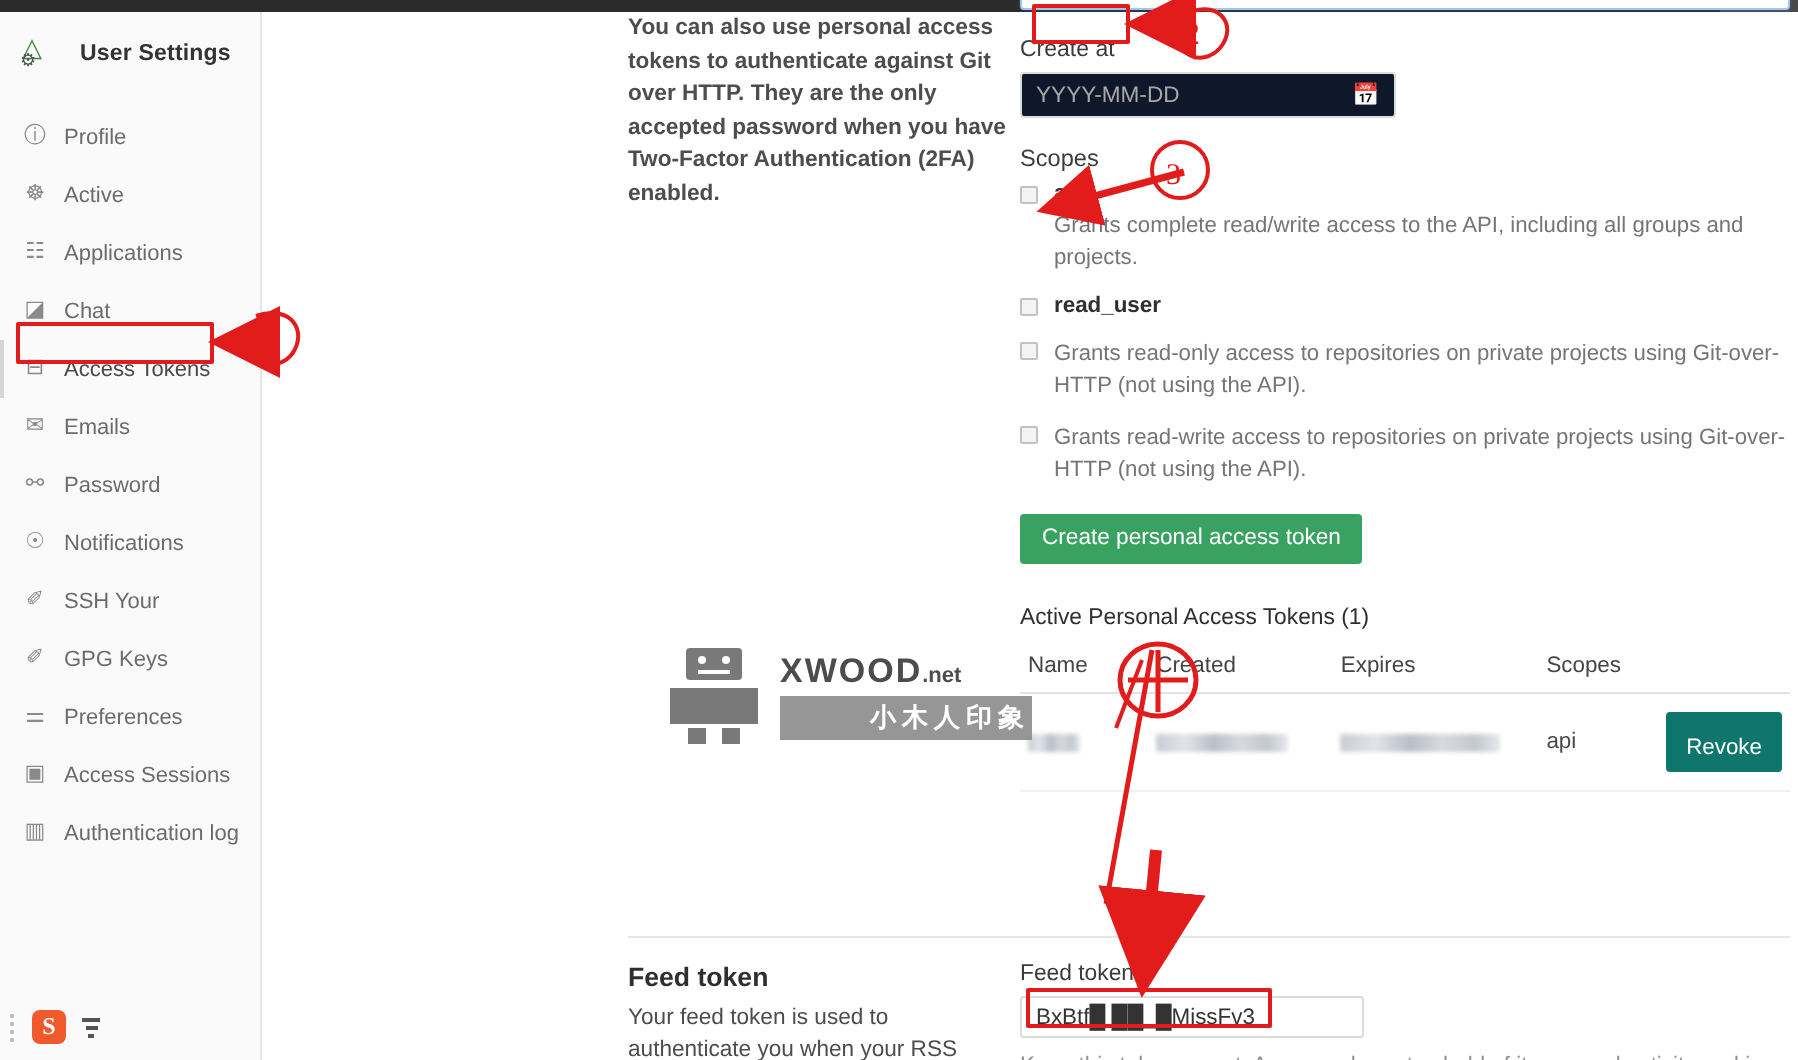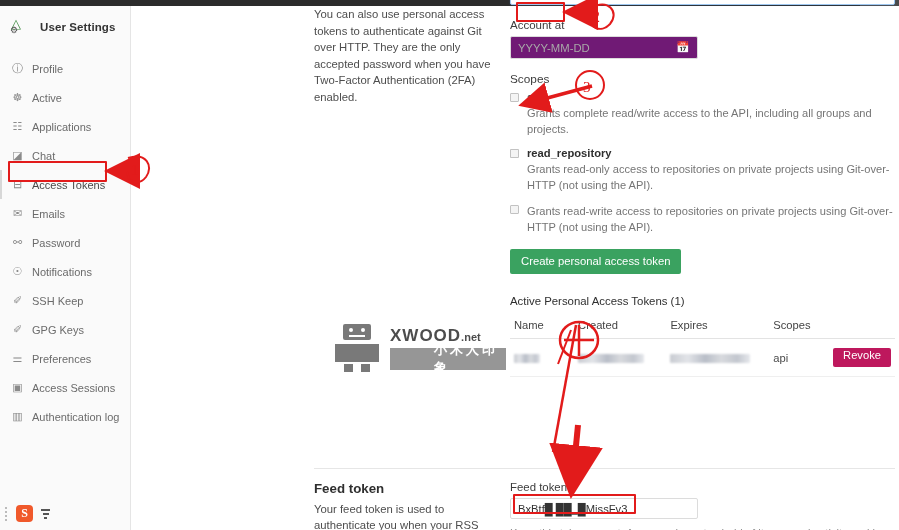--- a/index.html
+++ b/index.html
@@ -37,36 +37,36 @@
   }
   .sb-item .ic { width:13px; text-align:center; font-size:11px; color:#8a8a8a; line-height:1; flex:0 0 13px; }
   .sb-item.active { color:#4a4a4a; }
   .sb-item.active::before {
     content:""; position:absolute; left:0; top:0; bottom:0; width:2px; background:#d7d7d7;
   }
 
   
   .content { position:absolute; left:131px; top:6px; width:768px; height:524px; background:#fff; }
 
-  .col-left { position:absolute; left:183px; top:0px; width:190px; }
+  .col-left { position:absolute; left:183px; top:0px; width:190px;font-weight:bold; }
   .desc-p { font-size:11.3px; line-height:16.6px; color:#4d4d4d; }
 
   .col-right { position:absolute; left:379px; top:-24px; width:385px; }
 
   .name-input {
     width:385px; height:23px; border:1px solid #9ec7f0; border-radius:2px;
     background:#fff; font-size:11.5px; color:#333;
     padding:0 7px; display:flex; align-items:center;
     box-shadow:0 0 2px rgba(80,150,220,.35);
   }
 
   .fld-label { font-size:11.5px; color:#3c3c3c; margin-top:14px; margin-bottom:5px; font-weight:400; }
   .date-input {
     width:188px; height:23px; border:1px solid #dcdcdc; border-radius:2px;
-    background:#701a75; display:flex; align-items:center; justify-content:space-between;
+    background:#0f172a; display:flex; align-items:center; justify-content:space-between;
     padding:0 7px; font-size:11.3px; color:#a8a8a8;
   }
   .cal-ic { font-size:11px; color:#9b9b9b; }
 
   .scopes-title { font-size:11.8px; color:#3c3c3c; margin-top:13px; margin-bottom:5px; }
 
   .scope { margin-bottom:9px; position:relative; padding-left:17px; }
   .scope .cb {
     position:absolute; left:0; top:2px;
     width:9px; height:9px; border:1px solid #c2c2c2; background:#f4f4f4; border-radius:1px;
@@ -87,45 +87,45 @@
     text-align:left; font-size:11.2px; color:#444; font-weight:400;
     padding:5px 4px 7px 4px; border-bottom:1px solid #e3e3e3;
   }
   .tokens-table td { padding:9px 4px; font-size:11.2px; color:#4a4a4a; border-bottom:1px solid #efefef; }
   .blur {
     display:inline-block; height:9px; border-radius:1px;
     background:linear-gradient(90deg,#c9ccd2 0%,#e2e4e8 22%,#b9bec8 44%,#d8dade 64%,#c3c7cf 84%,#e6e8ec 100%);
     filter:blur(1.1px); vertical-align:middle;
   }
   .revoke-btn {
-    background:#be185d; color:#fff; border:none; border-radius:2px;
-    font-size:11.2px; padding:1px 10px 6px 10px; cursor:pointer;
+    background:#0f766e; color:#fff; border:none; border-radius:2px;
+    font-size:11.2px; padding:12px 10px 6px 10px; cursor:pointer;
   }
 
   .hr-sep { position:absolute; left:183px; top:462px; width:581px; height:1px; background:#e6e6e6; }
 
   .feed-h { position:absolute; left:183px; top:475px; font-size:13.3px; color:#2f2f2f; font-weight:600; }
   .feed-p { position:absolute; left:183px; top:495px; width:190px; font-size:11.3px; line-height:16.4px; color:#4d4d4d; }
 
   .feed-right { position:absolute; left:379px; top:475px; width:385px; }
   .feed-lbl { font-size:11.4px; color:#3c3c3c; margin-bottom:5px; }
   .feed-input {
-    width:188px; height:21px; border:1px solid #dcdcdc; border-radius:2px;
+    width:172px; height:21px; border:1px solid #dcdcdc; border-radius:2px;
     background:#fff; display:flex; align-items:center; padding:0 7px;
     font-size:11.2px; color:#333;
   }
   .feed-note { font-size:11.2px; color:#8f8f8f; margin-top:7px; line-height:15px; white-space:nowrap; }
 
   
   .watermark { position:absolute; left:197px; top:308px; width:175px; height:70px; opacity:.92; }
   .wm-robot { position:absolute; left:5px; top:8px; }
   .wm-text { position:absolute; left:62px; top:12px; font-size:17px; font-weight:700; color:#3d3d3d; letter-spacing:1px;text-align:right; }
   .wm-text .dot { font-size:11px; letter-spacing:0; }
   .wm-cn {
-    position:absolute; left:62px; top:34px; width:116px; height:22px;
+    position:absolute; left:62px; top:34px; width:126px; height:22px;
     background:#8e8e8e; color:#fff; font-size:13px; letter-spacing:3px;
     display:flex; align-items:center; justify-content:center; font-weight:700;padding-left:44px;
   }
 
   
   .anno { position:absolute; left:0; top:0; width:899px; height:530px; pointer-events:none; }
 
   .red-box { position:absolute; border:2px solid #e21b1b; border-radius:1px; }
 
   
@@ -188,21 +188,21 @@
       <div class="sb-item">
         <span class="ic">⚯</span>
         <span>Password</span>
       </div>
       <div class="sb-item">
         <span class="ic">☉</span>
         <span>Notifications</span>
       </div>
       <div class="sb-item">
         <span class="ic">✐</span>
-        <span>SSH Keep</span>
+        <span>SSH Your</span>
       </div>
       <div class="sb-item">
         <span class="ic">✐</span>
         <span>GPG Keys</span>
       </div>
       <div class="sb-item">
         <span class="ic">⚌</span>
         <span>Preferences</span>
       </div>
       <div class="sb-item">
@@ -219,41 +219,41 @@
   <div class="content">
 
     <div class="col-left">
       <p class="desc-p">You can also use personal access tokens to authenticate against Git over HTTP. They are the only accepted password when you have Two-Factor Authentication (2FA) enabled.</p>
     </div>
 
     <div class="col-right">
 
       <div class="name-input">张三</div>
 
-      <div class="fld-label">Account at</div>
+      <div class="fld-label">Create at</div>
       <div class="date-input">
         <span>YYYY-MM-DD</span>
         <span class="cal-ic">📅</span>
       </div>
 
       <div class="scopes-title">Scopes</div>
 
       <div class="scope">
         <span class="cb"></span>
         <div class="nm">api</div>
         <div class="ds">Grants complete read/write access to the API, including all groups and projects.</div>
       </div>
 
       <div class="scope">
         <span class="cb"></span>
+        <div class="nm">read_user</div>
       </div>
 
       <div class="scope">
         <span class="cb"></span>
-        <div class="nm">read_repository</div>
         <div class="ds">Grants read-only access to repositories on private projects using Git-over-HTTP (not using the API).</div>
       </div>
 
       <div class="scope">
         <span class="cb"></span>
         <div class="ds">Grants read-write access to repositories on private projects using Git-over-HTTP (not using the API).</div>
       </div>
 
       <button class="create-btn">Create personal access token</button>
 

